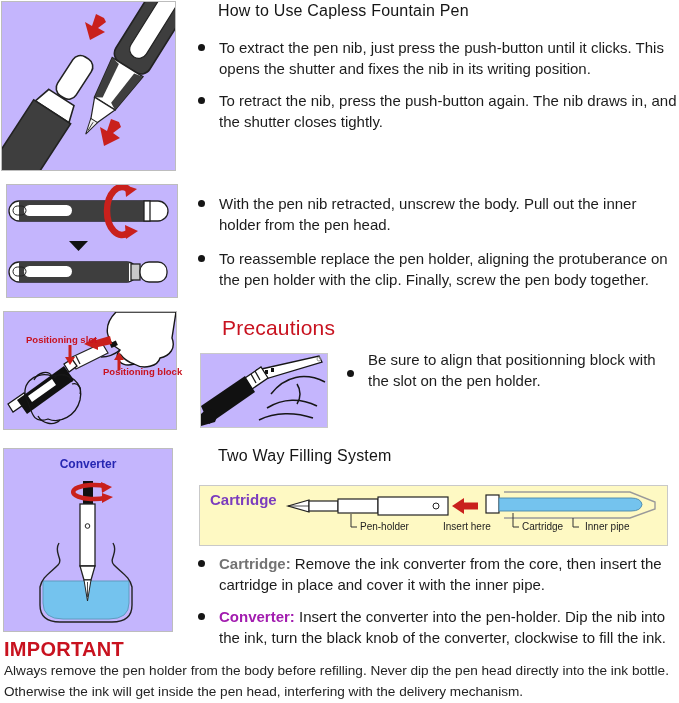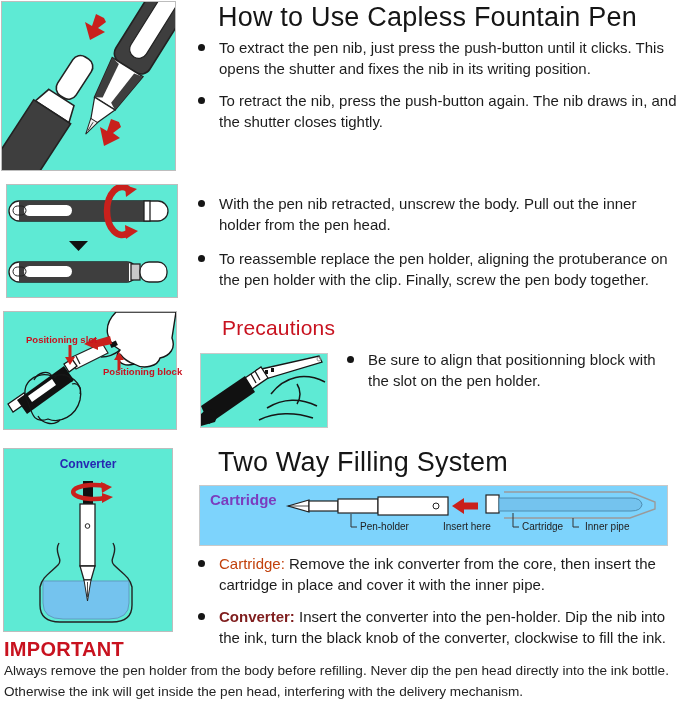--- a/index.html
+++ b/index.html
@@ -1,30 +1,30 @@
 <!DOCTYPE html>
 <html><head>
 <meta charset="utf-8">
 <style>
   html,body{margin:0;padding:0;background:#fff;}
   .page{position:relative;width:679px;height:703px;background:#fff;overflow:hidden;
         font-family:"Liberation Sans","DejaVu Sans",sans-serif;color:#1c1c1c;}
-  .ibox{position:absolute;border:1px solid #bdbdbd;background:#5eead4;box-sizing:border-box;}
+  .ibox{position:absolute;border:1px solid #bdbdbd;background:#c4b5fd;box-sizing:border-box;}
   .ibox svg{display:block;}
-  .h1{position:absolute;font-size:27px;font-weight:400;color:#151515;white-space:nowrap;letter-spacing:.2px;}
+  .h1{position:absolute;font-size:16px;font-weight:400;color:#151515;white-space:nowrap;letter-spacing:.2px;}
   .h1.red{color:#c8121f;font-size:21px;}
   .bullets{position:absolute;display:flex;flex-direction:column;}
   .bullet{display:flex;align-items:flex-start;margin-bottom:11px;}
   .dot{flex:0 0 24px;padding-left:3px;box-sizing:border-box;}
   .dot::before{content:"";display:block;width:7px;height:7px;border-radius:50%;background:#151515;margin-top:7px;}
   .btxt{font-size:15px;line-height:21px;color:#1c1c1c;}
   .bullets.tight .dot{flex:0 0 33px;padding-left:12px;}
-  .lead-purple{font-weight:normal;color:#c2410c;}
-  .lead-blue{font-weight:bold;color:#7f1d1d;}
-  .diagram-box{position:absolute;left:199px;top:485px;width:467px;height:59px;border:1px solid #c9c9c9;box-sizing:content-box;background:#7dd3fc;}
+  .lead-purple{font-weight:bold;color:#737373;}
+  .lead-blue{font-weight:bold;color:#a21caf;}
+  .diagram-box{position:absolute;left:199px;top:485px;width:467px;height:59px;border:1px solid #c9c9c9;box-sizing:content-box;background:#fef9c3;}
   .diagram-title{position:absolute;left:10px;top:5px;font-size:15px;font-weight:bold;color:#7b3cbe;}
   .plabel{position:absolute;top:35px;font-size:10px;color:#222;white-space:nowrap;}
   .conv-label{position:absolute;left:0;top:8px;width:100%;text-align:center;font-size:12px;font-weight:bold;color:#2626b2;}
   .poslabel{position:absolute;font-size:9.5px;font-weight:bold;color:#c8121f;white-space:nowrap;}
   .imp-title{position:absolute;left:4px;top:638px;font-size:20px;font-weight:bold;color:#c8121f;letter-spacing:.3px;}
   .imp-line{position:absolute;left:4px;font-size:13.6px;color:#242424;white-space:nowrap;}
 </style>
 </head>
 <body>
 
@@ -192,21 +192,21 @@
       <path d="M0,60 C8,52 20,56 14,68 L0,72 Z" fill="#111"></path>
       <g stroke="#161616" stroke-width="1.5" fill="none">
         <path d="M70,40 C84,22 104,18 124,28"></path>
         <path d="M66,54 C82,44 100,44 116,52"></path>
         <path d="M96,30 C100,36 100,44 96,50"></path>
         <path d="M58,66 C74,58 94,58 112,64"></path>
       </g>
     </svg>
   </div>
   <div class="bullets tight" style="left:335px;top:349px;width:344px;">
-    <div class="bullet" style="margin-bottom:16px;">
+    <div class="bullet" style="margin-bottom:16px;align-items:center;">
       <span class="dot"></span>
       <span class="btxt">Be sure to align that positionning block with the slot on the pen holder.</span>
     </div>
   </div>
 
   <div class="h1" style="left:218px;top:447px;">Two Way Filling System</div>
 
   <div class="diagram-box">
     <span class="diagram-title">Cartridge</span>
     <svg width="467" height="59" viewBox="0 0 467 59" style="position:absolute;left:0;top:0;">

